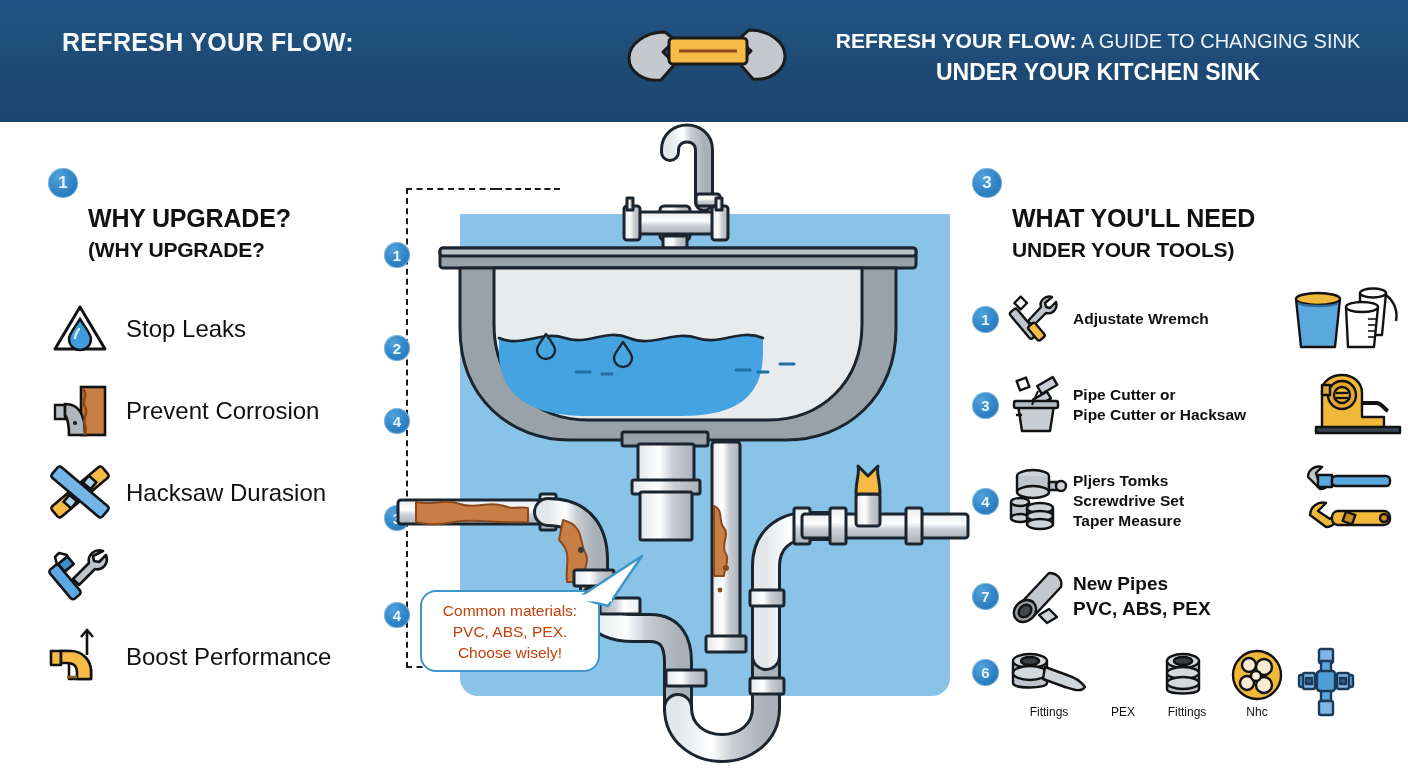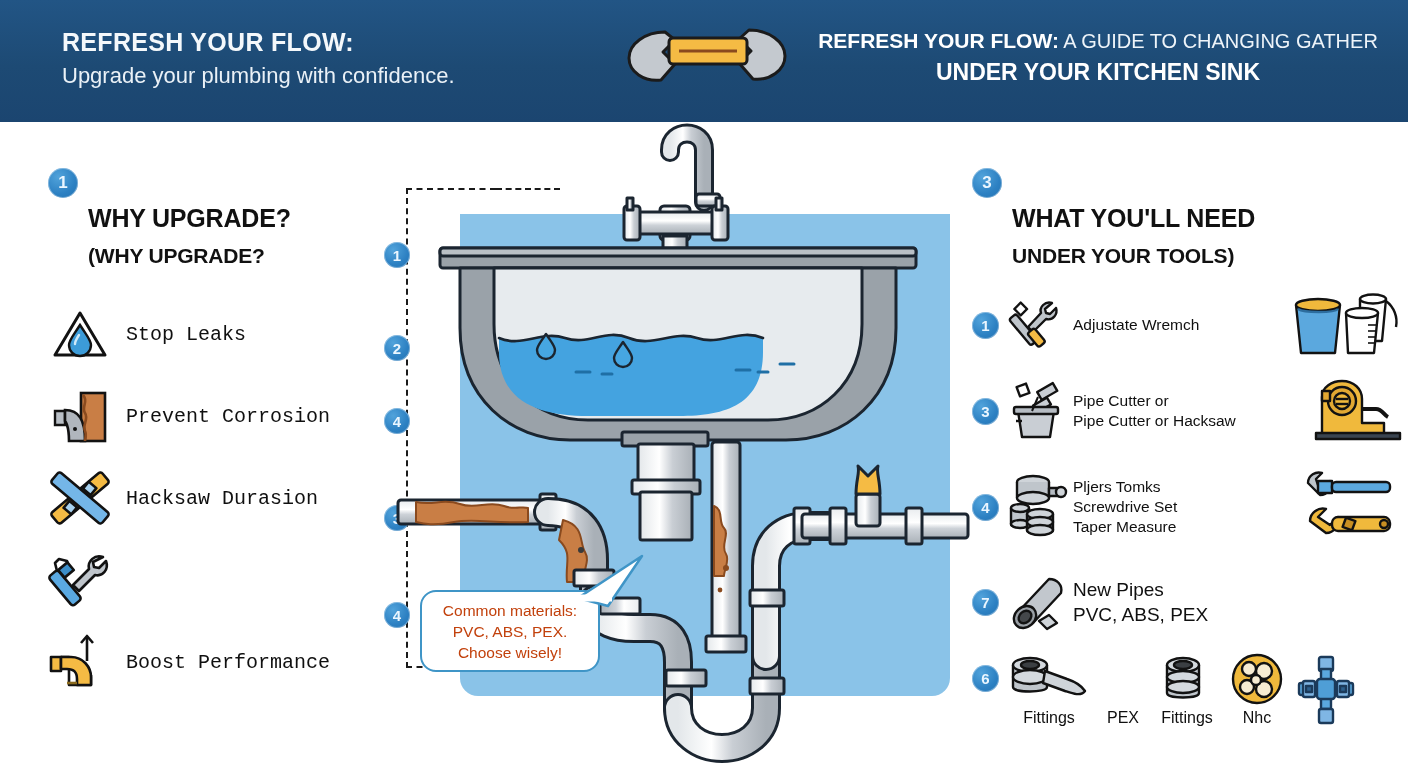--- a/index.html
+++ b/index.html
@@ -41,28 +41,28 @@
   }
   .badge.lg { width: 30px; height: 30px; font-size: 17px; }
   .badge.sm { width: 27px; height: 27px; font-size: 15px; }
   .badge.line { width: 26px; height: 26px; font-size: 15px; }
 
   .sec {
     position: absolute;
   }
   .sec-head { display: flex; align-items: flex-start; gap: 10px; }
   .sec-title { font-size: 25px; font-weight: bold; color: #111; line-height: 28px; letter-spacing: -.2px; margin-top: 36px;}
-  .sec-sub { font-size: 21px; font-weight: bold; color: #111; line-height: 26px; margin-top: 11px; letter-spacing: -.2px;}
+  .sec-sub { font-size: 21px; font-weight: bold; color: #111; line-height: 26px; margin-top: 5px; letter-spacing: -.2px;}
 
   
   #left-col { left: 48px; top: 168px; width: 340px; }
   .why-list { margin-top: 24px; }
   .why-row { display: flex; align-items: center; height: 82px; gap: 14px; }
   .why-icon { width: 64px; height: 64px; flex: 0 0 64px; display:flex; align-items:center; justify-content:center;}
-  .why-label { font-size: 20px; color: #101010; line-height: 25px; font-family: Liberation Mono, monospace; }
+  .why-label { font-size: 24px; color: #101010; line-height: 25px; }
 
   
   #center { position: absolute; left: 398px; top: 150px; width: 570px; height: 570px; }
   .blue-panel {
     position:absolute; left: 62px; top: 64px; width: 490px; height: 482px;
     background: #8ac3e8; border-radius: 0 0 18px 18px;
   }
   .dashed-box {
     position:absolute; left: 8px; top: 38px; width: 90px; height: 480px;
     border-left: 2px dashed #1a1a1a;
@@ -79,42 +79,41 @@
     background: #fff; border: 2.5px solid #3f95c7; border-radius: 16px;
     display:flex; flex-direction:column; align-items:center; justify-content:center;
   }
   .callout div { font-size: 15.5px; color: #c2410c; line-height: 21px; text-align:center; }
 
   
   #right-col { left: 972px; top: 168px; width: 436px; }
   .need-list { margin-top: 20px; position: relative; }
   .need-row { display: flex; align-items: center; gap: 9px; margin-bottom: 12px; position: relative;}
   .need-icon { width: 56px; height: 56px; flex:0 0 56px; display:flex; align-items:center; justify-content:center;}
-  .need-text { font-size: 15.5px; color: #101010; line-height: 20px; }
+  .need-text { font-size: 15.5px; color: #101010; line-height: 20px; font-weight: bold; }
   .need-text.big { font-size: 19px; line-height: 25px; }
   .side-art { position: absolute; right: 0; }
 
   .fit-row { display:flex; align-items:flex-end; gap: 10px; margin-top: 2px;}
   .fit-item { display:flex; flex-direction:column; align-items:center; width: 62px;}
-  .fit-item .cap { font-size: 16px; color:#101010; margin-top: 2px;}
+  .fit-item .cap { font-size: 12px; color:#101010; margin-top: 2px;}
 
   svg { display:block; overflow: visible; }
 </style>
 </head>
 <body>
 
 <div id="canvas">
 
   <div class="header-band">
     <div class="hdr-left">
       <div class="l1">REFRESH YOUR FLOW:</div>
-      <div class="l2">Upgrade your plumbing with confidence.</div>
     </div>
     <div class="hdr-right">
-      <div class="r1"><b>REFRESH YOUR FLOW:</b> <span>A GUIDE TO CHANGING GATHER</span></div>
+      <div class="r1"><b>REFRESH YOUR FLOW:</b> <span>A GUIDE TO CHANGING SINK</span></div>
       <div class="r2">UNDER YOUR KITCHEN SINK</div>
     </div>
 
     <div style="position:absolute;left:617px;top:24px;width:180px;height:110px;">
       <svg width="180" height="110" viewBox="0 0 180 110">
         <g stroke="#1b1b1b" stroke-width="3" stroke-linejoin="round">
           <path d="M48 8 C28 8 12 20 12 34 C12 48 27 58 44 56 L58 40 L46 28 L58 16 Z" fill="#c4c9cf"></path>
           <path d="M132 6 C152 6 168 18 168 32 C168 46 153 57 136 55 L122 39 L134 27 L122 15 Z" fill="#c4c9cf"></path>
           <rect x="52" y="14" width="78" height="26" rx="4" fill="#f5bb44"></rect>
           <line x1="62" y1="27" x2="120" y2="27" stroke="#8a4a1e" stroke-width="3"></line>

